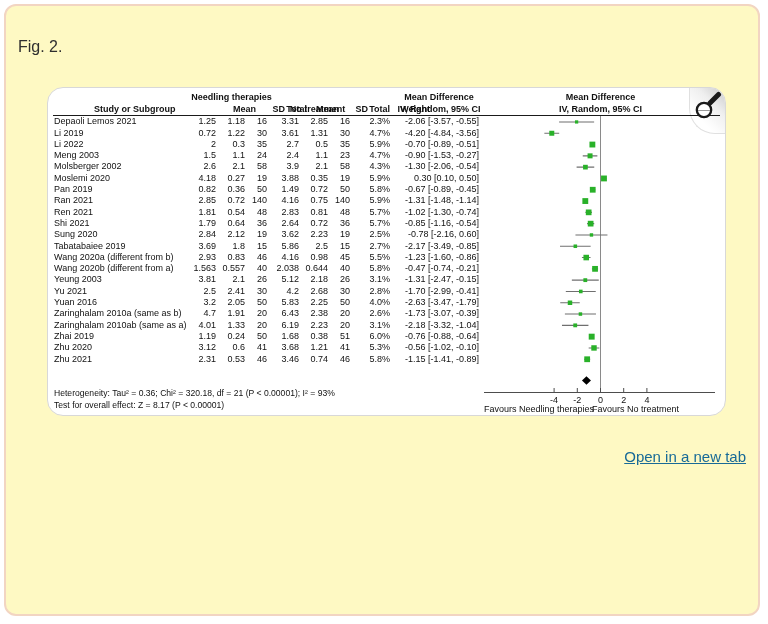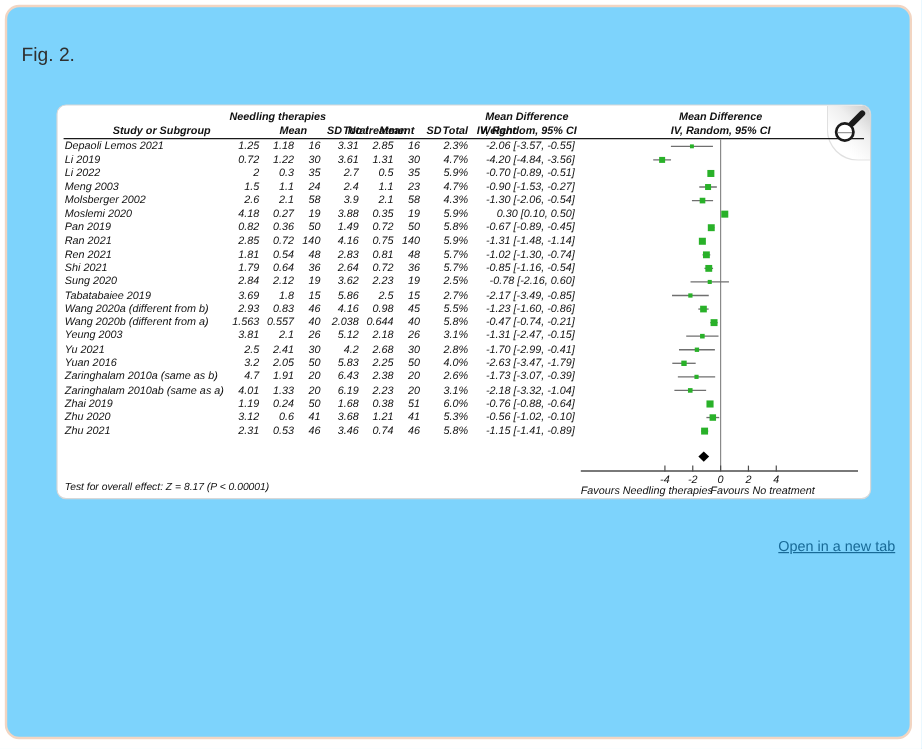--- a/index.html
+++ b/index.html
@@ -1,21 +1,21 @@
 <!DOCTYPE html>
 <html><head>
 <meta charset="utf-8">
 <style>
   html,body{margin:0;padding:0;background:#fff;width:768px;height:624px;overflow:hidden;
     font-family:"Liberation Sans",sans-serif;}
-  .panel{position:absolute;left:4px;top:4px;width:756px;height:612px;background:#7dd3fc;
+  .panel{position:absolute;left:4px;top:4px;width:756px;height:612px;background:#fef9c3;
     border:2px solid #f2d5c2;border-radius:12px;box-sizing:border-box;}
   .fig-label{position:absolute;left:12px;top:32px;font-size:16px;color:#2f2f2f;}
   .figure-card{position:absolute;left:41px;top:81px;width:677px;height:327px;background:#fff;
-    border:1px solid #d8d8d8;border-radius:8px;box-sizing:content-box;overflow:hidden;font-style:italic;}
+    border:1px solid #d8d8d8;border-radius:16px;box-sizing:content-box;overflow:hidden;}
   .figure-card *{box-sizing:border-box;}
   .abs{position:absolute;}
   .fz9{font-size:9px;line-height:11px;color:#111;}
   .b{font-weight:bold;}
   .ctr{text-align:center;}
   .hgrid{display:grid;grid-template-columns:120px 42px 29px 22px 32px 29px 22px 40px 89px;
     position:absolute;left:6px;width:425px;font-size:9px;line-height:11.3px;color:#111;}
   .hgrid .num{text-align:right;}
   .hgrid .name{text-align:left;white-space:nowrap;overflow:visible;}
   #rows{position:absolute;left:6px;top:28.3px;width:425px;}
@@ -23,21 +23,21 @@
     height:11.3px;font-size:9px;line-height:11.3px;color:#111;}
   .trow .num{text-align:right;}
   .trow .name{white-space:nowrap;overflow:visible;}
   .foot{position:absolute;left:6px;font-size:8.6px;line-height:11px;color:#111;white-space:nowrap;}
   #plot{position:absolute;left:0;top:0;z-index:2;pointer-events:none;}
   #plot text{font-family:"Liberation Sans",sans-serif;}
   .zoombox{position:absolute;right:0;top:0;width:36px;height:46px;z-index:1;
     background:linear-gradient(225deg,#c9c9c9 0%,#efefef 35%,#ffffff 70%);
     border-left:1px solid #e0e0e0;border-bottom:1px solid #e0e0e0;border-bottom-left-radius:26px;}
   .zoomglyph{position:absolute;right:2px;top:3px;z-index:3;}
-  .newtab-link{position:absolute;right:12px;top:442px;font-size:12px;color:#186a97;
+  .newtab-link{position:absolute;right:12px;top:442px;font-size:15px;color:#186a97;
     text-decoration:underline;cursor:pointer;}
   .caption{position:absolute;left:12px;top:498px;width:736px;
     font-family:"Liberation Serif",serif;font-size:17px;line-height:32px;color:#1c1c1c;
     white-space:pre-wrap;}
 </style>
 </head>
 <body>
 
 <div class="panel">
   <div class="fig-label">Fig. 2.</div>
@@ -302,20 +302,21 @@
           <div class="num">46</div>
           <div class="num">3.46</div>
           <div class="num">0.74</div>
           <div class="num">46</div>
           <div class="num">5.8%</div>
           <div class="num">-1.15 [-1.41, -0.89]</div>
         </div>
       </div>
 
 
+    <div class="foot" style="top:299.5px;">Heterogeneity: Tau² = 0.36; Chi² = 320.18, df = 21 (P &lt; 0.00001); I² = 93%</div>
     <div class="foot" style="top:311.5px;">Test for overall effect: Z = 8.17 (P &lt; 0.00001)</div>
 
     <svg id="plot" width="677" height="327" viewBox="0 0 677 327">
         <line x1="5" y1="27.5" x2="672" y2="27.5" stroke="#1a1a1a" stroke-width="1.2"></line>
         <line x1="552.5" y1="28" x2="552.5" y2="304.5" stroke="#8a8a8a" stroke-width="1"></line>
         <line x1="436" y1="304.5" x2="667" y2="304.5" stroke="#4d4d4d" stroke-width="1.2"></line>
         <line x1="506.1" y1="300" x2="506.1" y2="305" stroke="#4d4d4d" stroke-width="1"></line>
         <text x="506.1" y="314.5" font-size="9" text-anchor="middle" fill="#111">-4</text>
         <line x1="529.3" y1="300" x2="529.3" y2="305" stroke="#4d4d4d" stroke-width="1"></line>
         <text x="529.3" y="314.5" font-size="9" text-anchor="middle" fill="#111">-2</text>

